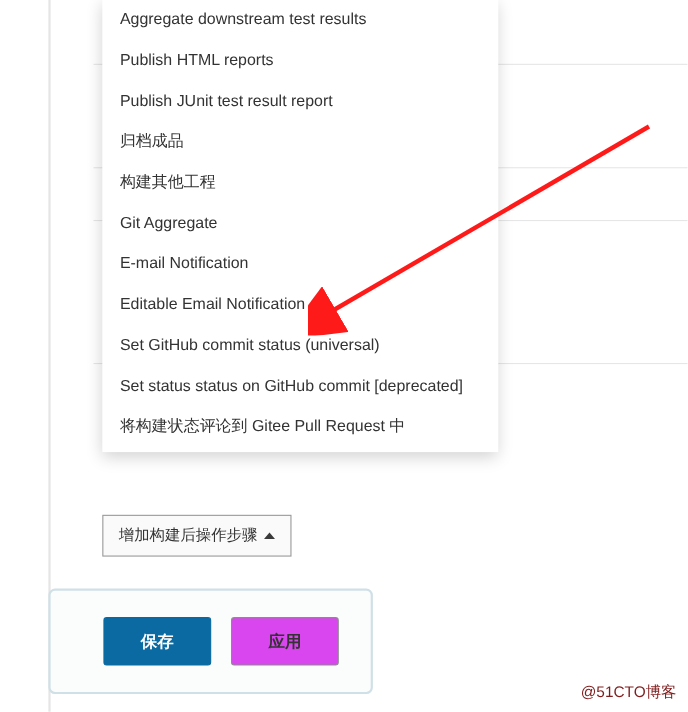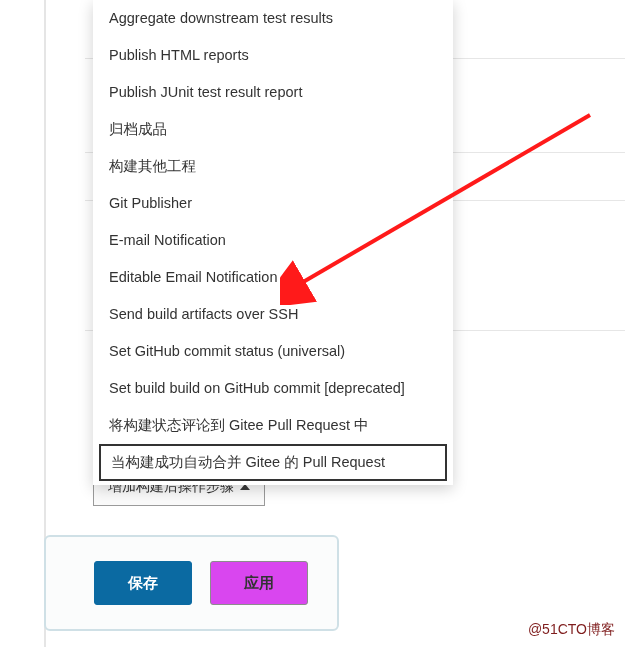--- a/index.html
+++ b/index.html
@@ -131,28 +131,26 @@
 <div class="bg-line" style="top:152px"></div>
 <div class="bg-line" style="top:200px"></div>
 <div class="bg-line" style="top:330px"></div>
 
 <div class="dropdown-menu" id="menu">
     <div class="menu-item">Aggregate downstream test results</div>
     <div class="menu-item">Publish HTML reports</div>
     <div class="menu-item">Publish JUnit test result report</div>
     <div class="menu-item">归档成品</div>
     <div class="menu-item">构建其他工程</div>
-    <div class="menu-item">Git Publisher</div>
+    <div class="menu-item">Git Aggregate</div>
     <div class="menu-item">E-mail Notification</div>
     <div class="menu-item">Editable Email Notification</div>
-    <div class="menu-item">Send build artifacts over SSH</div>
     <div class="menu-item">Set GitHub commit status (universal)</div>
-    <div class="menu-item">Set build build on GitHub commit [deprecated]</div>
+    <div class="menu-item">Set status status on GitHub commit [deprecated]</div>
     <div class="menu-item">将构建状态评论到 Gitee Pull Request 中</div>
-    <div class="menu-item highlight">当构建成功自动合并 Gitee 的 Pull Request</div>
   </div>
 
 <button class="trigger-btn">
   <span>增加构建后操作步骤</span>
   <span class="caret-up"></span>
 </button>
 
 <div class="action-panel">
   <button class="btn btn-primary">
     <span>保存</span>

